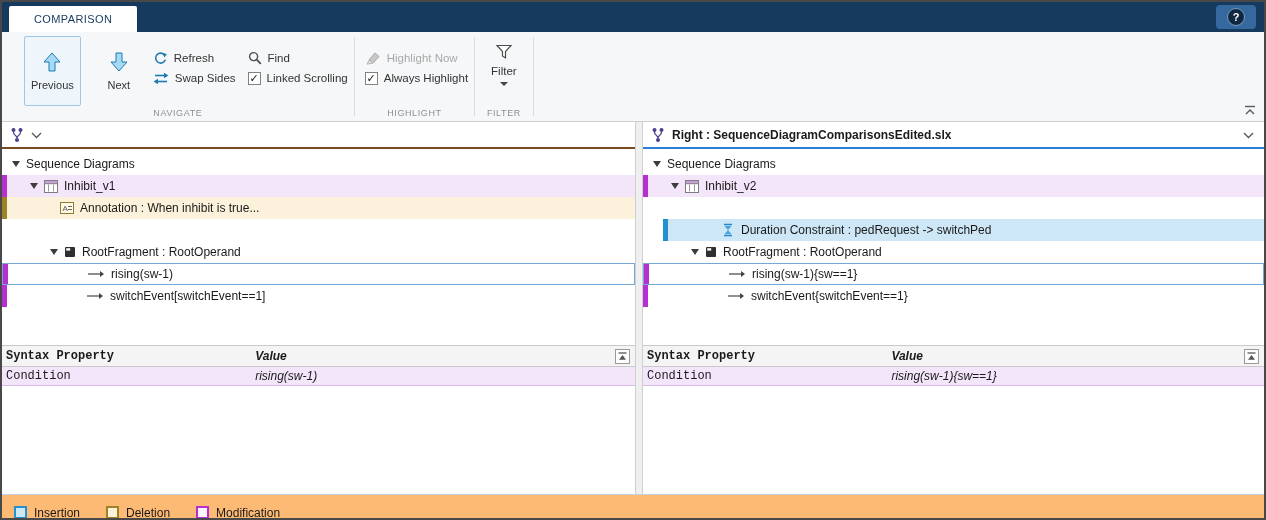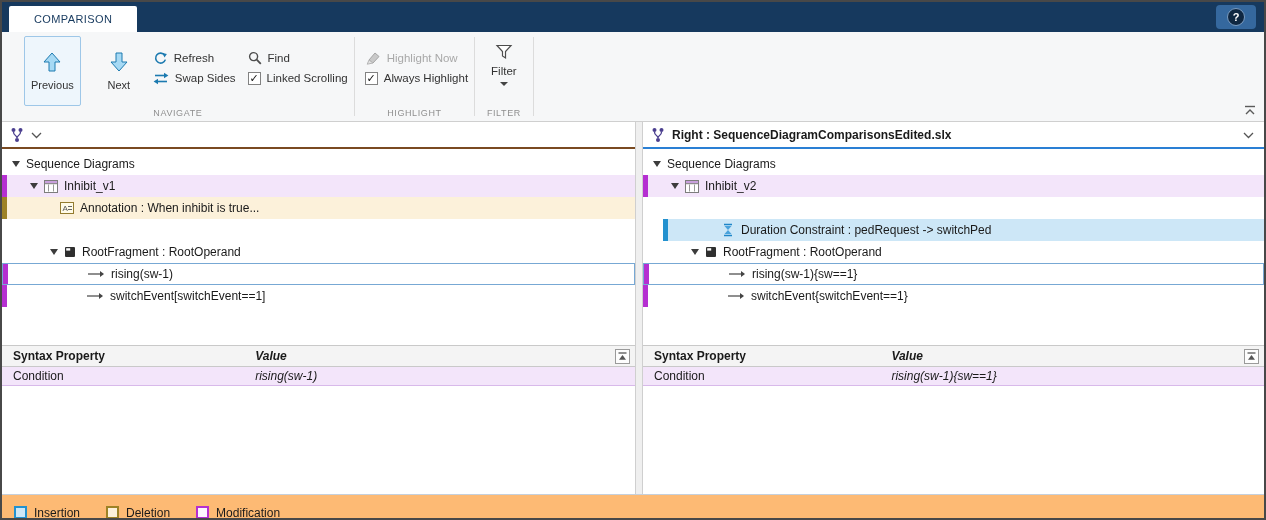--- a/index.html
+++ b/index.html
@@ -58,21 +58,21 @@
   .hl-ins { background:#cde7f7;margin-left:20px; }
   .row.selected { border:1px solid #77a8d4; }
   .d0 { padding-left:10px; } .d1 { padding-left:28px; } .d2 { padding-left:48px; }
   .d2n { padding-left:58px; } .d3 { padding-left:84px; }
   .exp { width:0; height:0; border-left:4px solid transparent; border-right:4px solid transparent; border-top:6px solid #3c3c3c; flex:none; }
   .ticon { display:inline-flex; flex:none; align-items:center; }
 
   
   .prop-header { height:22px; display:flex; align-items:center; background:#f4f4f4; border-top:1px solid #c9c9c9;
                  border-bottom:1px solid #c9c9c9; font-weight:bold; font-size:12px; color:#1a1a1a; position:relative; }
-  .prop-c1 { width:40%; padding-left:11px; flex:none; }
+  .prop-c1 { width:40%; padding-left:4px; flex:none;font-family:Liberation Mono, monospace; }
   .prop-c2 { flex:1;font-style:italic; }
   .tbl-collapse { position:absolute; right:5px; top:3px; display:inline-flex; }
   .prop-row { height:19px; display:flex; align-items:center; font-size:12px; color:#1a1a1a; position:relative;
               background:#f3e5fa; border-bottom:1px solid #d8b9ea; }
   .prop-rest { flex:1; background:#fff; }
 
   
   .legend { height:36px; background:#fdba74; border-top:1px solid #c5d0dc; display:flex; align-items:center; gap:26px; padding:0 12px; }
   .legend-item { display:flex; align-items:center; gap:7px; font-size:12px; color:#1a1a1a; }
   .swatch { width:13px; height:13px; flex:none; }

